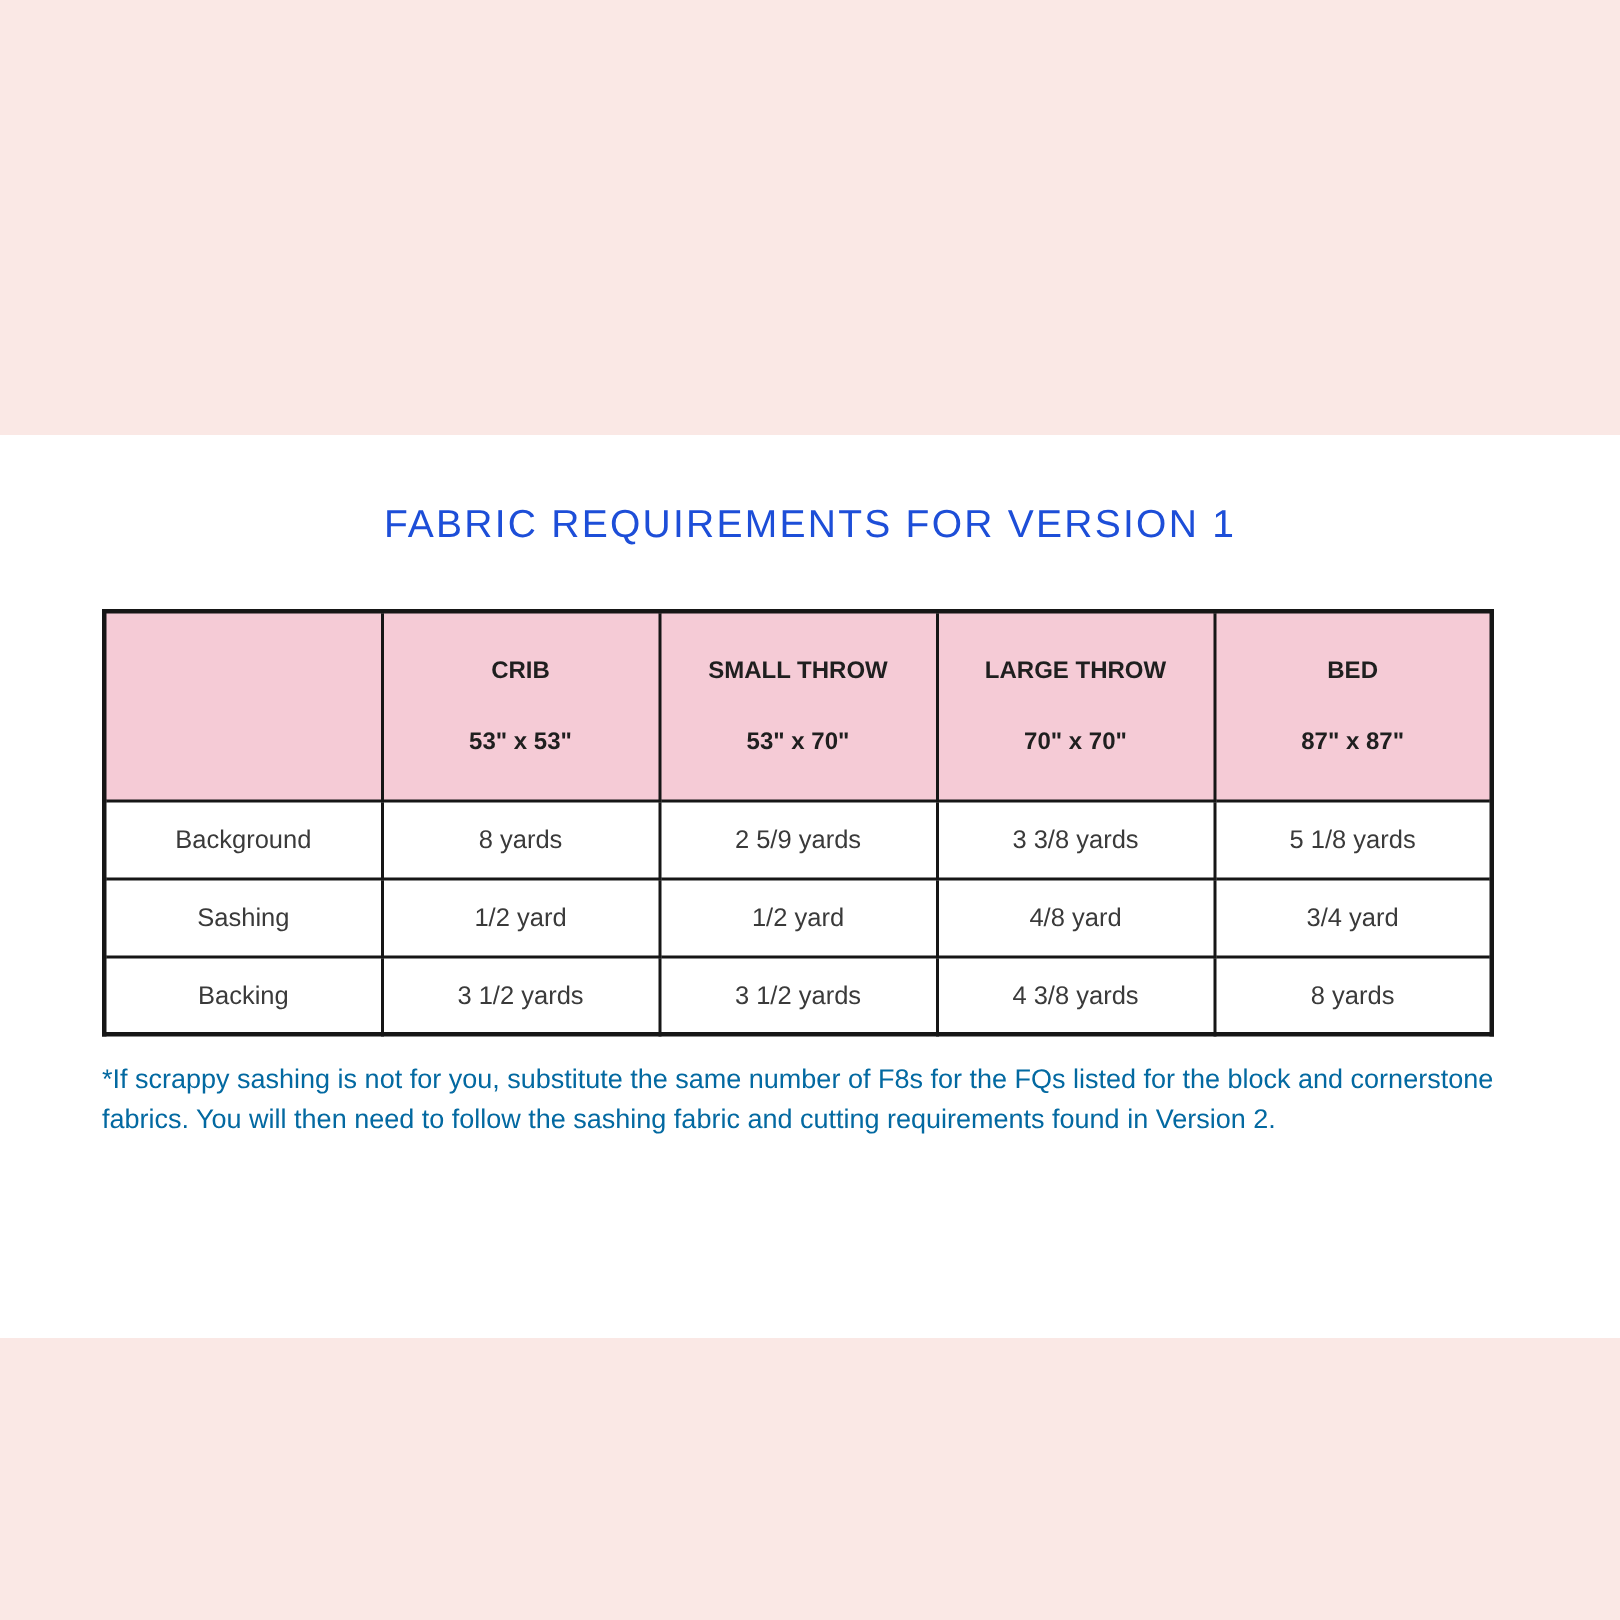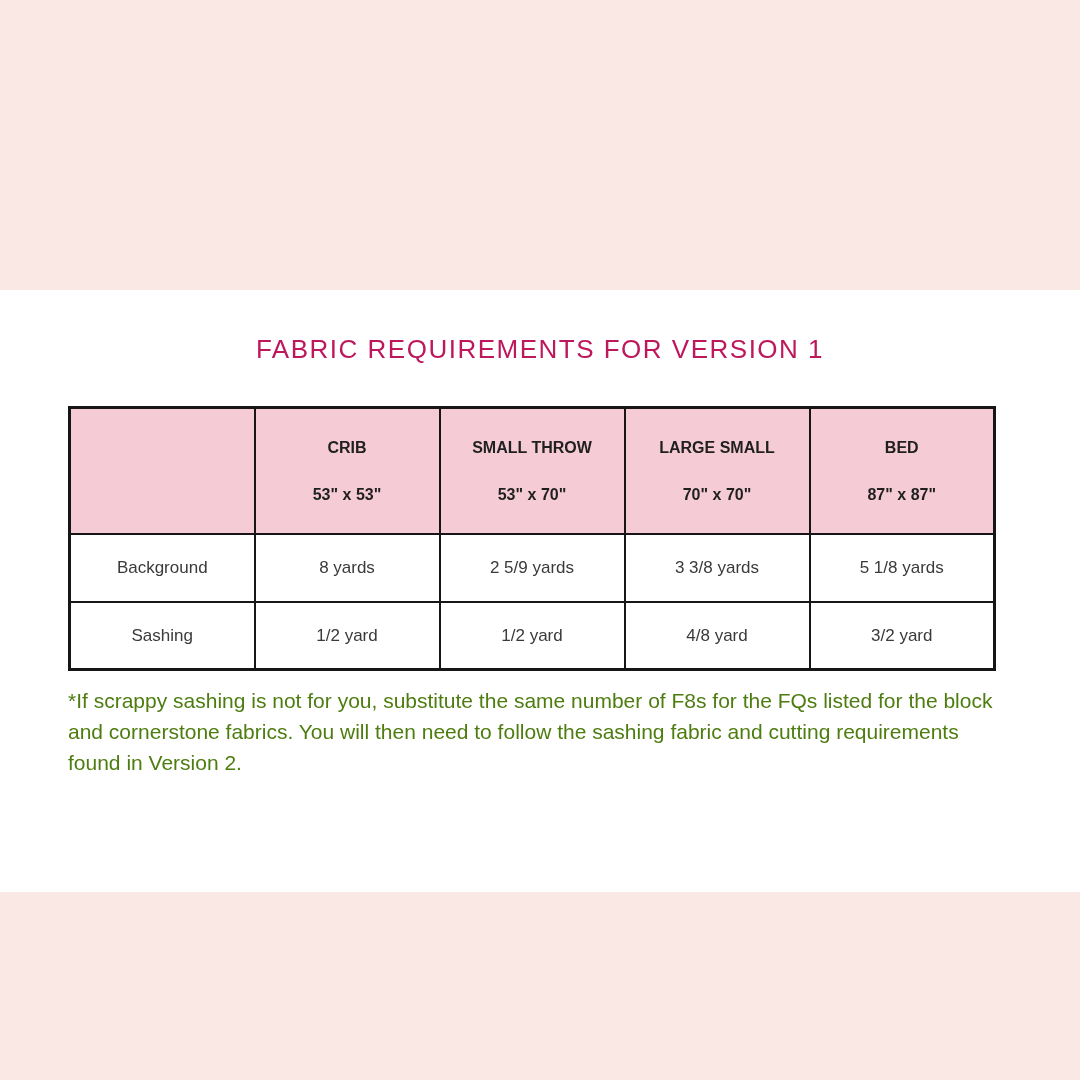--- a/index.html
+++ b/index.html
@@ -16,21 +16,21 @@
   .band-bottom { top: 892px; height: 188px; background: #fae8e5; }
 
   .content { position: absolute; top: 290px; left: 0; width: 1080px; }
 
   .title {
     margin: 44px 0 0 0;
     text-align: center;
     font-size: 26px;
     font-weight: 400;
     letter-spacing: 1.5px;
-    color: #be185d;
+    color: #1d4ed8;
   }
 
   table.fabric {
     margin: 41px 0 0 68px;
     width: 928px;
     border-collapse: collapse;
     table-layout: fixed;
     border: 3px solid #161616;
   }
   table.fabric col { width: 20%; }
@@ -44,35 +44,35 @@
   tr.header-row { height: 84px; }
   tr.header-row th {
     background: #f5cbd6;
     color: #1f1f1f;
     font-size: 16px;
     font-weight: bold;
     line-height: 1.45;
   }
   .col-name, .col-size { font-weight: bold; }
   tr.row-main { height: 109px; }
-  tr.row-std { height: 68px; margin-top: 48px; }
+  tr.row-std { height: 52px; margin-top: 48px; }
   table.fabric td {
     color: #3a3a3a;
     font-size: 17px;
     line-height: 1.4;
     background: #ffffff;
   }
   td.row-label { font-size: 16px; }
 
   .footnote {
     margin: 15px 0 0 68px;
     width: 928px;
-    font-size: 21px;
+    font-size: 18px;
     line-height: 1.47;
-    color: #4d7c0f;
+    color: #0369a1;
   }
 </style>
 </head>
 <body>
 
 <div class="page">
   <div class="band band-top"></div>
   <div class="band band-bottom"></div>
 
   <div class="content">
@@ -91,21 +91,21 @@
           <th></th>
           <th>
             <div class="col-name">CRIB</div>
             <div class="col-size">53" x 53"</div>
           </th>
           <th>
             <div class="col-name">SMALL THROW</div>
             <div class="col-size">53" x 70"</div>
           </th>
           <th>
-            <div class="col-name">LARGE SMALL</div>
+            <div class="col-name">LARGE THROW</div>
             <div class="col-size">70" x 70"</div>
           </th>
           <th>
             <div class="col-name">BED</div>
             <div class="col-size">87" x 87"</div>
           </th>
         </tr>
       </thead>
       <tbody>
         <tr class="row-std">
@@ -113,20 +113,27 @@
           <td>8 yards</td>
           <td>2 5/9 yards</td>
           <td>3 3/8 yards</td>
           <td>5 1/8 yards</td>
         </tr>
         <tr class="row-std">
           <td class="row-label">Sashing</td>
           <td>1/2 yard</td>
           <td>1/2 yard</td>
           <td>4/8 yard</td>
-          <td>3/2 yard</td>
+          <td>3/4 yard</td>
+        </tr>
+        <tr class="row-std">
+          <td class="row-label">Backing</td>
+          <td>3 1/2 yards</td>
+          <td>3 1/2 yards</td>
+          <td>4 3/8 yards</td>
+          <td>8 yards</td>
         </tr>
       </tbody>
     </table>
 
     <p class="footnote">*If scrappy sashing is not for you, substitute the same number of F8s for the FQs listed for the block and cornerstone fabrics. You will then need to follow the sashing fabric and cutting requirements found in Version 2.</p>
   </div>
 </div>
 
 </body></html>

